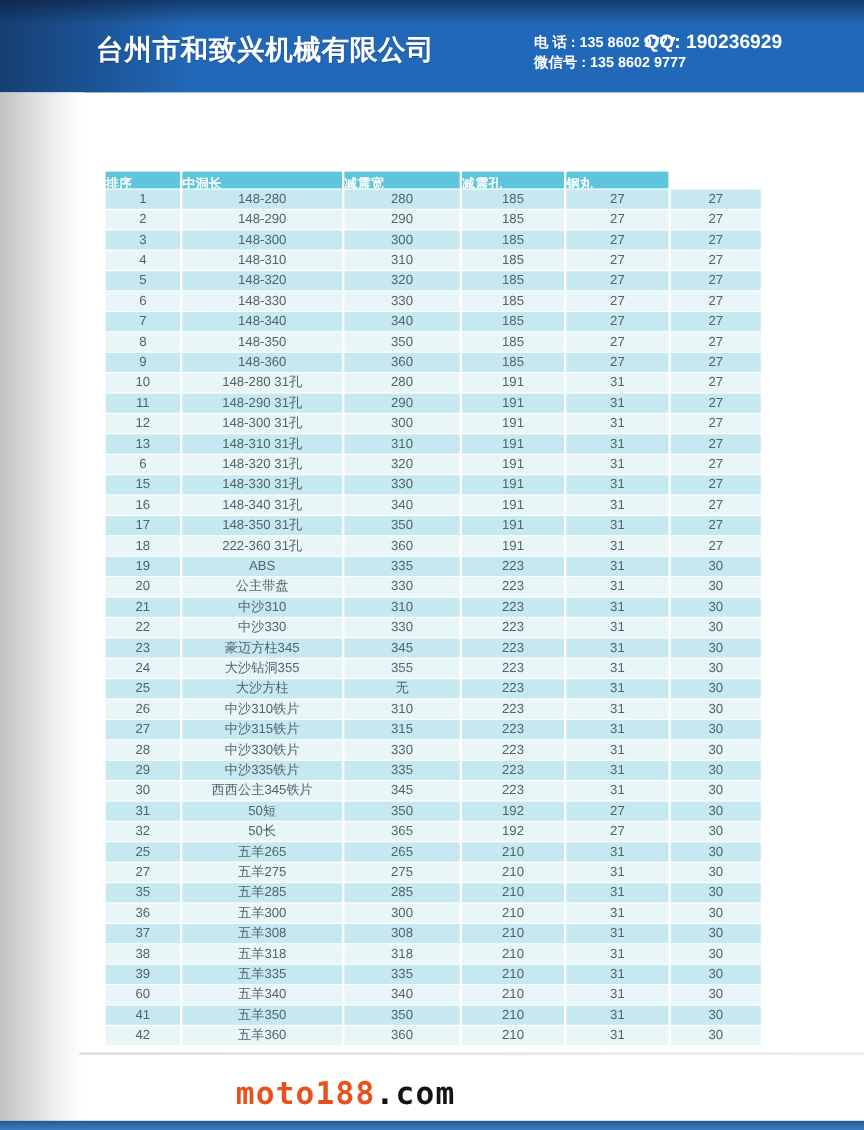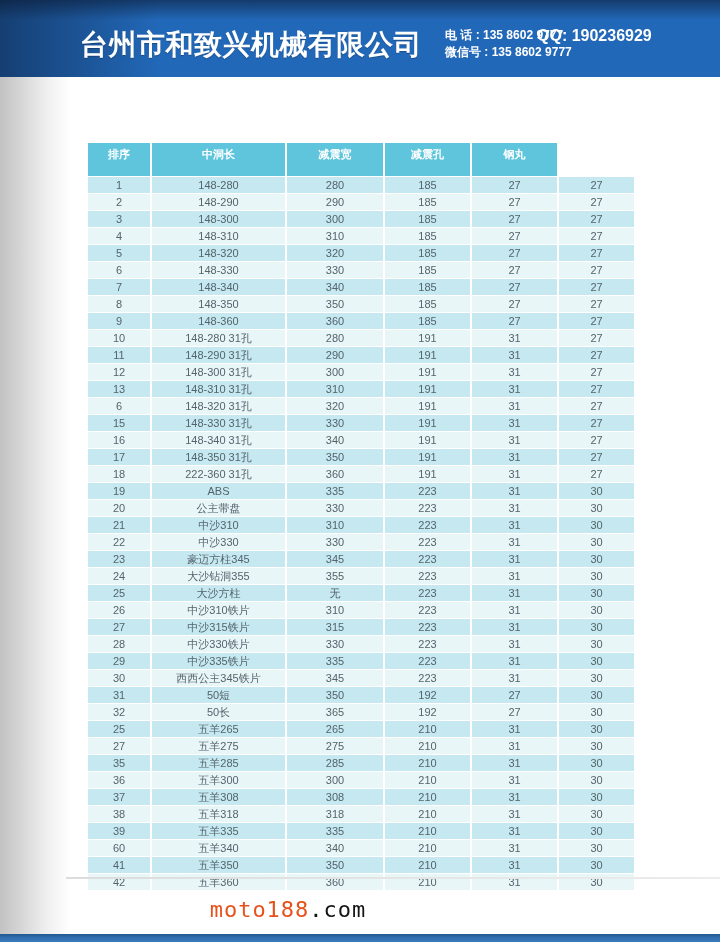--- a/index.html
+++ b/index.html
@@ -9,61 +9,61 @@
   }
   
   .topbar{
     position:absolute;left:0;top:0;width:720px;height:77px;
     background-image:
       linear-gradient(180deg, rgba(9,22,45,.55) 0%, rgba(9,22,45,0) 26%),
       linear-gradient(90deg, rgba(9,22,45,.50) 0%, rgba(9,22,45,0) 22%),
       linear-gradient(180deg, var(--header_blue,#2268b8), var(--header_blue,#2268b8));
   }
   .company{
-    position:absolute;left:80px;top:26px;color:#fff;font-size:28px;font-weight:bold;
+    position:absolute;left:80px;top:26px;color:#fff;font-size:23px;font-weight:bold;
     letter-spacing:.5px;white-space:nowrap;text-shadow:0 1px 1px rgba(0,0,0,.25);
   }
   .contact{
     position:absolute;left:397px;top:27px;color:#fff;font-size:12px;font-weight:bold;
     line-height:17px;white-space:nowrap;margin-left:48px;
   }
   .qq{
     position:absolute;left:537px;top:27px;color:#fff;font-size:16px;font-weight:bold;
     white-space:nowrap;
   }
   
   .curl{
     position:absolute;left:0;top:77px;width:70px;height:857px;
     background:linear-gradient(90deg,#c2c2c2 0%,#d6d6d6 30%,#eeeeee 65%,#ffffff 100%);
   }
   
   .spec-table{position:absolute;left:88px;top:143px;width:546px;}
   .thead,.trow{display:grid;grid-template-columns:62px 133px 96px 85px 85px 75px;column-gap:2px;}
   .thead > div{
     background:var(--table_header_cyan,#5fc5dc);color:#ffffff;font-weight:bold;font-size:11px;
-    height:33px;line-height:22px;text-align:center;overflow:hidden;white-space:nowrap;
+    height:14px;line-height:22px;overflow:hidden;white-space:nowrap;
   }
   .tbody{margin-top:1px;}
   .trow{margin-bottom:1px;}
   .trow > div{
     font-size:11px;height:16px;line-height:16px;text-align:center;color:#53646b;
     overflow:hidden;white-space:nowrap;
   }
   .trow:nth-child(odd) > div{background:var(--row_odd,#c6e8f1);}
   .trow:nth-child(even) > div{background:var(--row_even,#e9f6f8);}
   
   .page-edge{
     position:absolute;left:66px;top:877px;width:654px;height:2px;
     background:linear-gradient(90deg,#dcdcdc,#ececec);
   }
   
   .watermark{
     position:absolute;left:0;top:897px;width:576px;text-align:center;
     font-family:"DejaVu Sans Mono","Liberation Mono",monospace;
-    font-size:22px;font-weight:normal;letter-spacing:1px;
+    font-size:26px;font-weight:bold;letter-spacing:1px;
   }
   .watermark .brand{color:var(--watermark_orange,#e8511c);}
   .watermark .suffix{color:#141414;}
   
   .footer-strip{
     position:absolute;left:0;top:934px;width:720px;height:8px;
     background:linear-gradient(180deg,#23588e 0%,var(--footer_blue,#2f6cae) 45%,#3c7abb 100%);
   }
 </style>
 </head>

